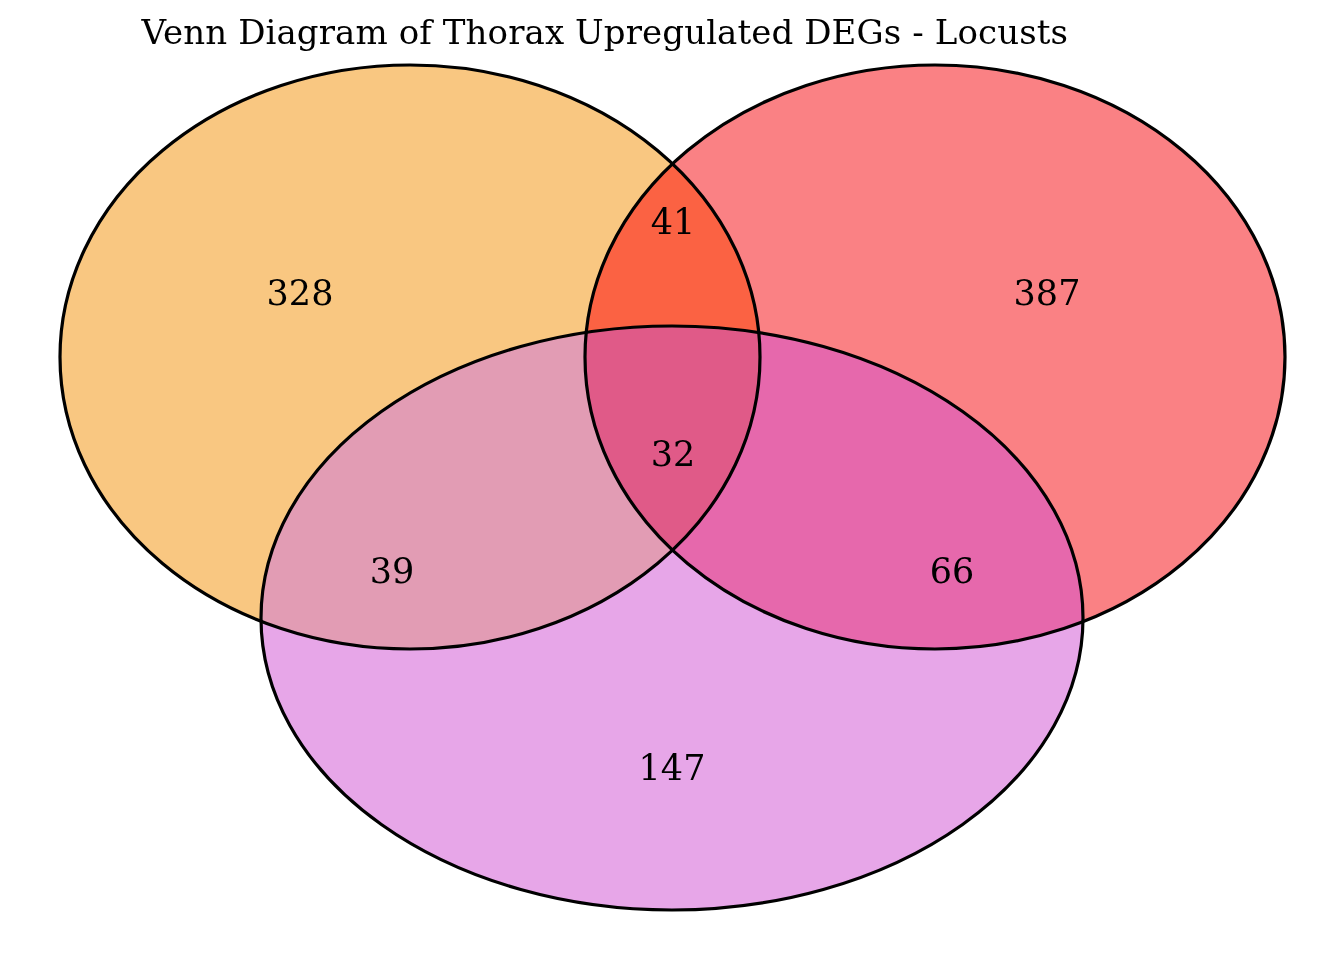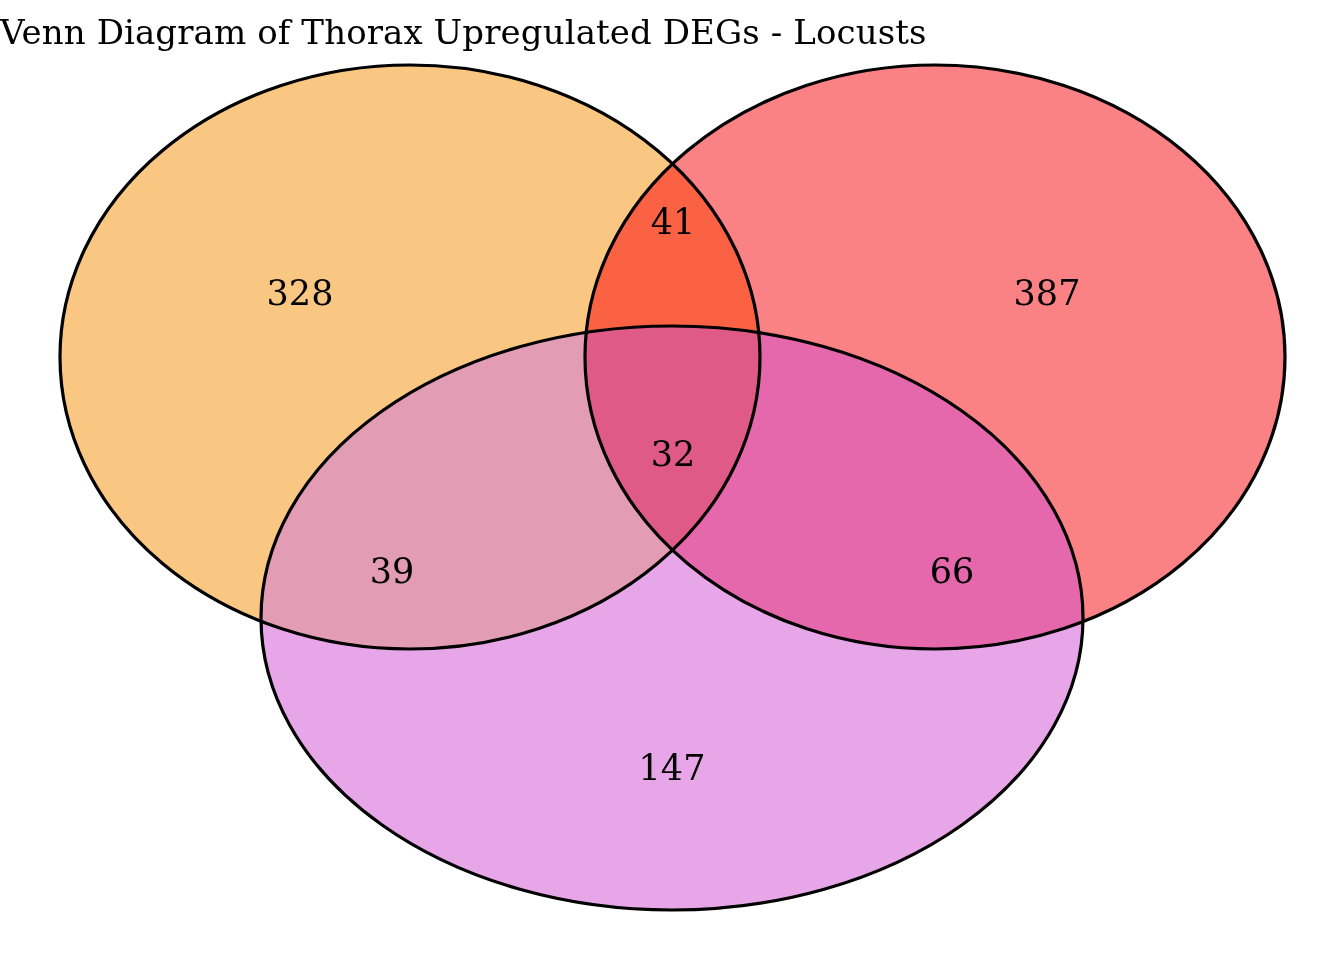--- a/index.html
+++ b/index.html
@@ -19,21 +19,21 @@
     position: relative;
     width: 1344px;
     height: 960px;
     background: #ffffff;
   }
   #chart-title {
     position: absolute;
     top: 12px;
     left: 0;
     width: 1068px;
-    text-align: left;
+    text-align: right;
     font-family: "DejaVu Serif", "Liberation Serif", serif;
     font-size: 34px;
     font-weight: 400;
     color: #000000;
     letter-spacing: 0.1px;
     white-space: nowrap;
   }
   #venn-svg {
     position: absolute;
     top: 0;

